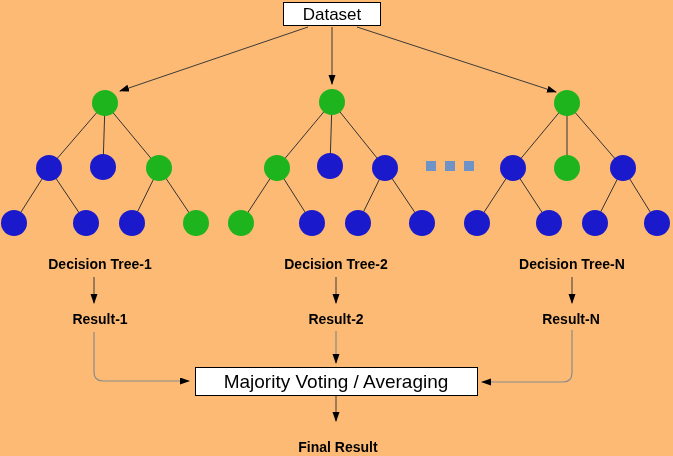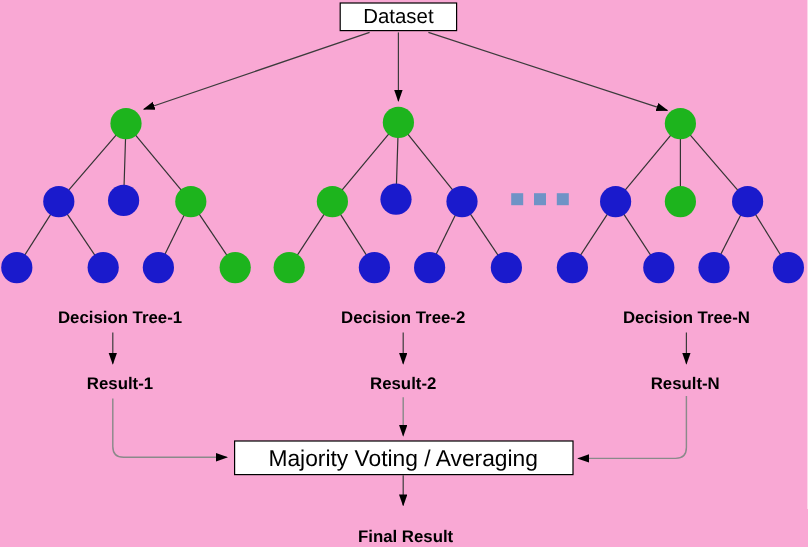--- a/index.html
+++ b/index.html
@@ -1,16 +1,16 @@
 <!DOCTYPE html>
 <html><head>
 <meta charset="utf-8">
 <style>
   html,body{margin:0;padding:0;background:#ffffff;}
-  #stage{position:relative;width:673px;height:456px;background:#f9a8d4;overflow:hidden;}
+  #stage{position:relative;width:673px;height:456px;background:#fdba74;overflow:hidden;}
   svg{display:block;}
   .box{fill:#ffffff;stroke:#000000;stroke-width:1;}
   .box-text{font-family:"Liberation Sans",sans-serif;font-size:17px;fill:#000000;text-anchor:middle;}
   .mv-text{font-family:"Liberation Sans",sans-serif;font-size:19px;fill:#000000;text-anchor:middle;}
   .lbl{font-family:"Liberation Sans",sans-serif;font-size:14px;font-weight:bold;fill:#000000;text-anchor:middle;}
   .arrow{stroke:#3b3b3b;stroke-width:1;fill:none;marker-end:url(#arw);}
   .conn{stroke:#8a8a8a;stroke-width:1.2;fill:none;marker-end:url(#arw);}
 </style>
 </head>
 <body>

